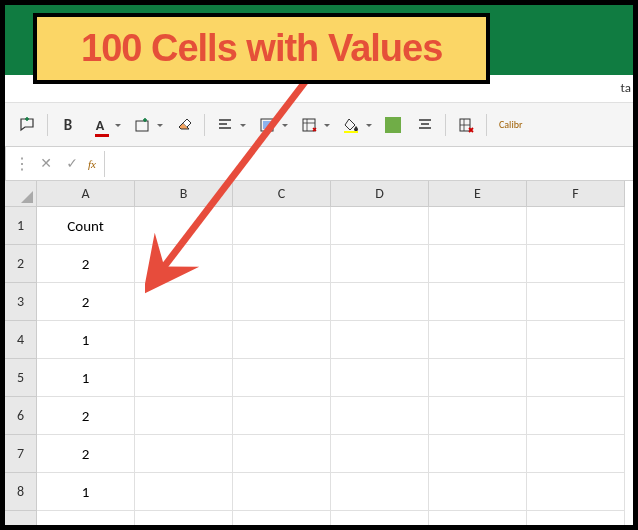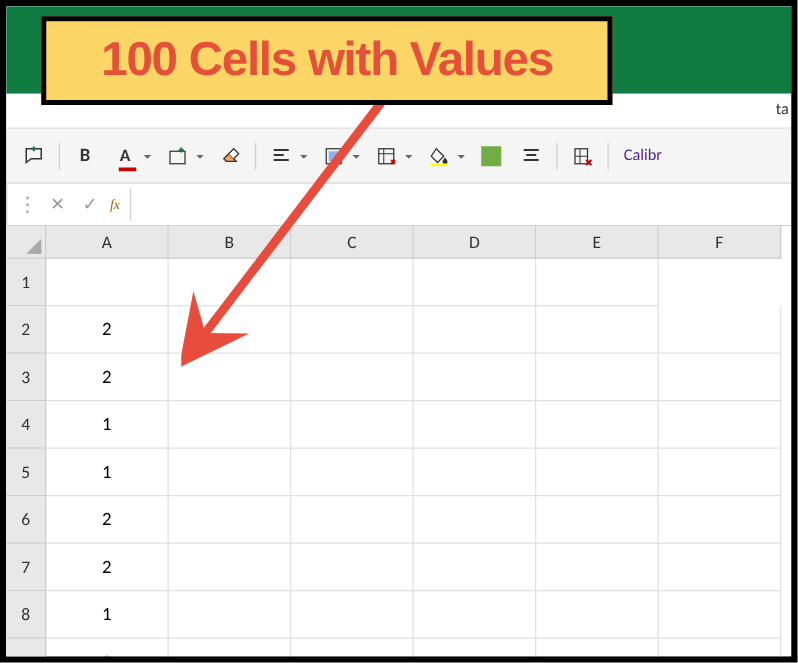--- a/index.html
+++ b/index.html
@@ -78,22 +78,22 @@
       border: 3px solid transparent;
       border-top-color: #666;
     }
     .tool-sep {
       width: 1px;
       height: 22px;
       background: #d0d0d0;
       margin: 0 2px;
     }
     .font-name {
-      font-size: 13px;
-      color: #4c1d95;
+      font-size: 10px;
+      color: #a16207;
       margin-left: 6px;
     }
     .namebox-row {
       height: 34px;
       display: flex;
       align-items: center;
       border-bottom: 1px solid #d0d0d0;
       background: #fff;
     }
     .name-box {
@@ -354,20 +354,21 @@
       <div class="row-header">3</div>
       <div class="row-header">4</div>
       <div class="row-header">5</div>
       <div class="row-header">6</div>
       <div class="row-header">7</div>
       <div class="row-header">8</div>
       <div class="row-header">9</div>
     </div>
   <div class="cells-area" id="cells-area">
       <div class="cell-row">
+        <div class="cell">Count</div>
         <div class="cell"></div>
         <div class="cell"></div>
         <div class="cell"></div>
         <div class="cell"></div>
         <div class="cell"></div>
       </div>
       <div class="cell-row">
         <div class="cell">2</div>
         <div class="cell"></div>
         <div class="cell"></div>

